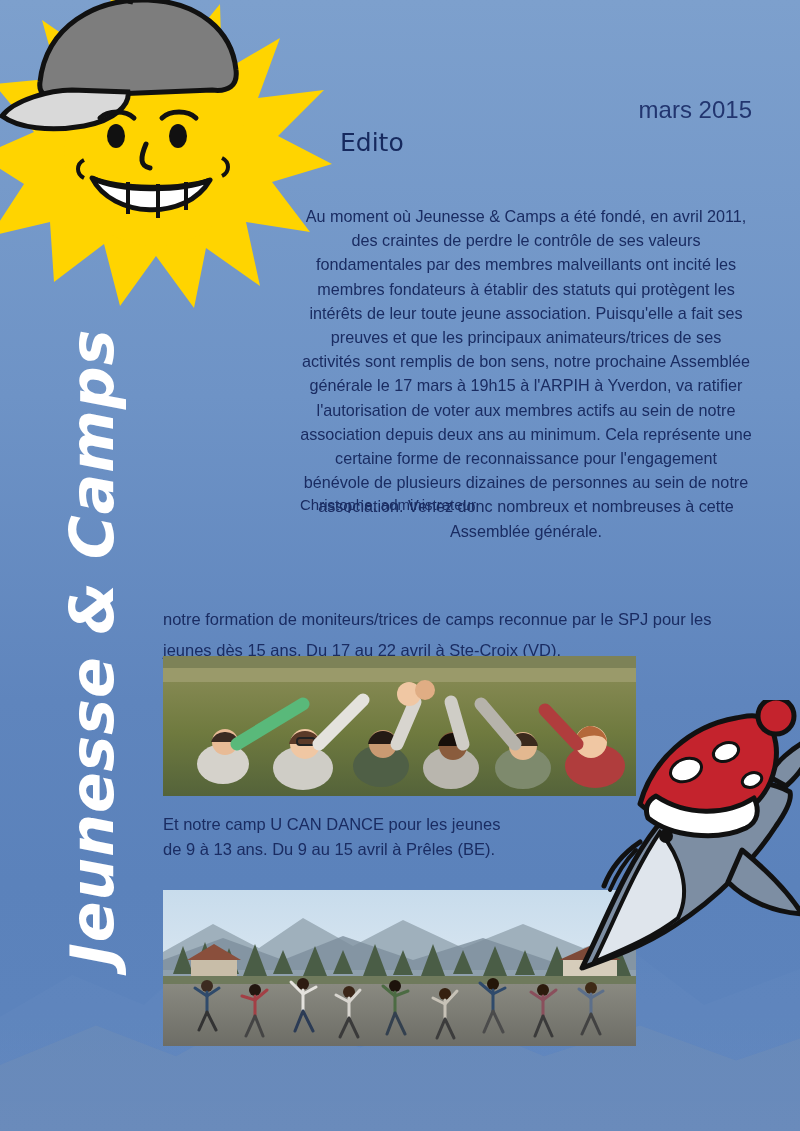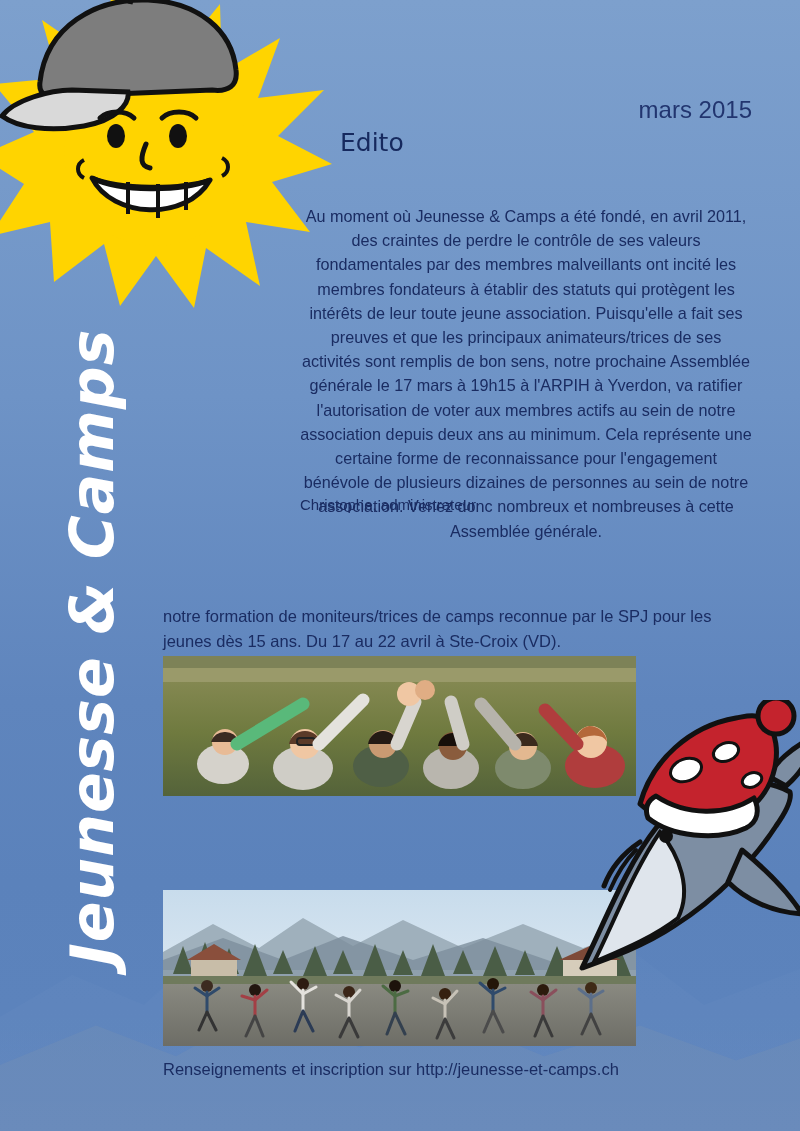--- a/index.html
+++ b/index.html
@@ -132,21 +132,21 @@
     font-size: 27px;
     color: #16295e;
   }
   .section-text-1 {
     position: absolute;
     left: 163px;
     top: 604px;
     width: 560px;
     font-family: "Liberation Sans", sans-serif;
     font-size: 16.5px;
-    line-height: 25px;
+    line-height: 31px;
     color: #1a2c62;
   }
   .section-text-2 {
     position: absolute;
     left: 163px;
     top: 812px;
     width: 360px;
     font-family: "Liberation Sans", sans-serif;
     font-size: 16.5px;
     line-height: 25px;
@@ -290,20 +290,21 @@
         <circle cx="428" cy="86" r="16" fill="#f0c7a3"></circle>
         <path d="M426,70 a18,18 0 0 1 18,16 q-4,-8 -18,-6 q-12,2 -14,8 a18,18 0 0 1 14,-18z" fill="#b4683a"></path>
         <path d="M414,88 L382,54" stroke="#b03d3d" stroke-width="13" stroke-linecap="round"></path>
       </g>
 
       <circle cx="246" cy="38" r="12" fill="#f0c7a3"></circle>
       <circle cx="262" cy="34" r="10" fill="#e0ad84"></circle>
     </svg>
   </div>
 
+  <div class="section-text-2">Et notre camp U CAN DANCE pour les jeunes  de 9 à 13 ans. Du 9 au 15 avril à Prêles (BE).</div>
 
   <div class="photo2">
     <svg width="473" height="156" viewBox="0 0 473 156" class="ph-svg">
       <defs>
         <linearGradient id="sky2" x1="0" y1="0" x2="0" y2="1">
           <stop offset="0%" stop-color="#c8dcec"></stop>
           <stop offset="100%" stop-color="#e6eef4"></stop>
         </linearGradient>
         <linearGradient id="ground2" x1="0" y1="0" x2="0" y2="1">
           <stop offset="0%" stop-color="#8d8d84"></stop>
@@ -394,21 +395,20 @@
         <g transform="translate(428,98)">
           <circle cx="0" cy="0" r="6" fill="#3e2a16" stroke="none"></circle>
           <path d="M0,6 L0,26" stroke="#5c6f8a"></path>
             <path d="M0,10 L-12,1 M0,10 L12,3" stroke="#5c6f8a"></path>
           <path d="M0,26 L-9,46 M0,26 L9,46" stroke="#424242"></path>
         </g>
       </g>
     </svg>
   </div>
 
-  <div class="footer-text">Renseignements et inscription sur http://jeunesse-et-camps.ch</div>
 
   <div class="dolphin-wrap">
     <svg width="270" height="330" viewBox="0 0 270 330" class="ph-svg">
 
       <path d="M250,92 C212,70 150,86 116,128 C86,166 64,224 42,268 C70,258 104,246 134,226
                C178,198 214,160 236,126 C246,112 252,100 250,92 Z" fill="#7d8ea3" stroke="#111" stroke-width="5" stroke-linejoin="round"></path>
 
       <path d="M120,132 C94,170 74,222 54,262 C82,250 112,238 138,218 C152,190 140,156 120,132 Z" fill="#dfe5ec" stroke="#111" stroke-width="4"></path>
 
       <path d="M202,150 C224,168 246,188 262,214 C232,212 206,200 188,182 Z" fill="#7d8ea3" stroke="#111" stroke-width="5" stroke-linejoin="round"></path>

